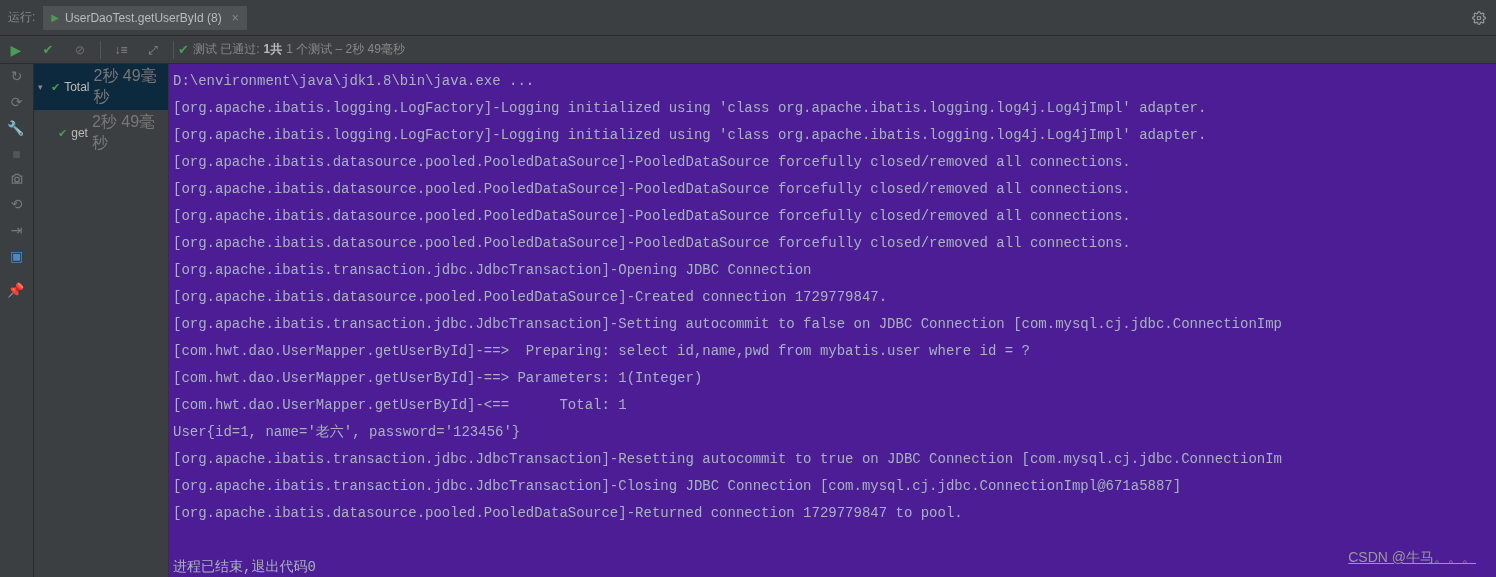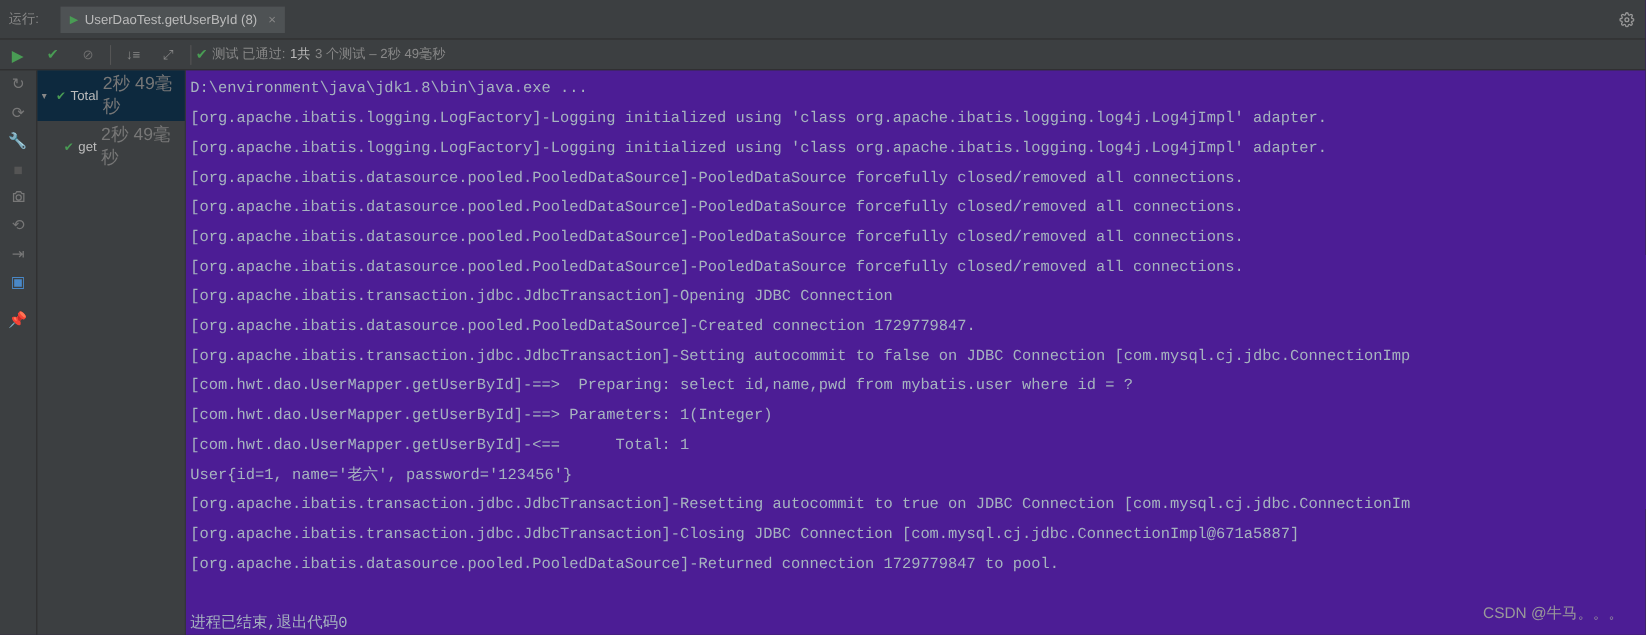--- a/index.html
+++ b/index.html
@@ -1,44 +1,44 @@
 <!DOCTYPE html>
 <html><head>
 <meta charset="utf-8">
 <style>
 * { margin:0; padding:0; box-sizing:border-box; }
 body { background:#2b2b2b; font-family:"Microsoft YaHei",Arial,sans-serif; font-size:12px; color:#bbbbbb; width:1496px; height:577px; overflow:hidden; position:relative; }
-.top-bar { display:flex; align-items:center; height:36px; background:#3c3f41; border-bottom:1px solid #2b2b2b;gap:12px; }
+.top-bar { display:flex; align-items:center; height:36px; background:#3c3f41; border-bottom:1px solid #2b2b2b; }
 .run-label { color:#888; font-size:12px; padding:0 8px; }
 .tab { display:flex; align-items:center; height:24px; padding:0 8px; background:#4e5254; color:#bbb; gap:6px; }
 .tab .play-icon { color:#499c54; font-size:10px; }
 .tab .close { color:#888; margin-left:4px; cursor:pointer; }
 .gear { margin-left:auto; margin-right:10px; color:#888; cursor:pointer; }
 .toolbar-row { display:flex; align-items:center; height:28px; background:#3c3f41; border-bottom:1px solid #2b2b2b; }
 .tb-btn { width:24px; height:24px; display:flex; align-items:center; justify-content:center; cursor:pointer; color:#888; margin:1px 4px; }
 .play-green { color:#499c54; font-size:14px; }
 .check-green { color:#499c54; font-size:13px; }
 .stop-grey { color:#6e6e6e; font-size:12px; }
 .expand-icon { color:#888; font-size:12px; }
 .divider-v { width:1px; height:18px; background:#555; margin:0 4px; }
 .status-text { color:#888; font-size:12px; display:flex; align-items:center; gap:4px; }
-.status-text .bold { color:#bbb; }
+.status-text .bold { color:#bbb;font-weight:bold; }
 .main-area { display:flex; height:calc(577px - 52px); }
 .icon-col { width:34px; background:#3c3f41; display:flex; flex-direction:column; align-items:center; padding-top:4px; gap:10px; border-right:1px solid #2b2b2b; }
 .icon-col .ic { color:#777; font-size:14px; cursor:pointer; }
 .tree-col { width:135px; background:#3c3f41; padding-top:0; border-right:1px solid #313335; }
 .tree-row { display:flex; align-items:center; padding:2px 4px; font-size:12px; gap:4px; }
 .tree-row.selected { background:#0d293e; }
 .tree-row .arrow { color:#888; font-size:9px; width:10px; }
 .tree-row .check { color:#499c54; font-size:11px; }
 .tree-row .name { color:#bbb; }
 .tree-row .time { color:#777; font-size:16px; }
 .console-col { flex:1; background:#4c1d95; padding:4px 4px; overflow:hidden; position:relative; }
 .console-col pre { font-family:"Consolas","Courier New",monospace; font-size:14px; color:#a6b3bf; line-height:27px; white-space:pre; }
-.watermark { position:absolute; bottom:10px; right:20px; color:#9a9a9a; font-size:14px; }
+.watermark { position:absolute; bottom:10px; right:20px; color:#9a9a9a; font-size:14px;text-decoration:underline; }
 svg { display:block; }
 </style>
 </head>
 <body>
 
 <div class="top-bar">
   <span class="run-label">运行:</span>
   <div class="tab">
     <span class="play-icon">▶</span>
     <span>UserDaoTest.getUserById (8)</span>
@@ -57,21 +57,21 @@
   <span class="tb-btn check-green">✔</span>
   <span class="tb-btn stop-grey">⊘</span>
   <span class="divider-v"></span>
   <span class="tb-btn expand-icon">↓≡</span>
   <span class="tb-btn expand-icon">⤢</span>
   <span class="divider-v"></span>
   <span class="status-text">
     <span class="check-green">✔</span>
     <span>测试 已通过:</span>
     <span class="bold">1共</span>
-    <span>3 个测试 – 2秒 49毫秒</span>
+    <span>1 个测试 – 2秒 49毫秒</span>
   </span>
 </div>
 
 <div class="main-area">
 
   <div class="icon-col">
     <span class="ic">↻</span>
     <span class="ic">⟳</span>
     <span class="ic">🔧</span>
     <span class="ic" style="color:#555;">■</span>

